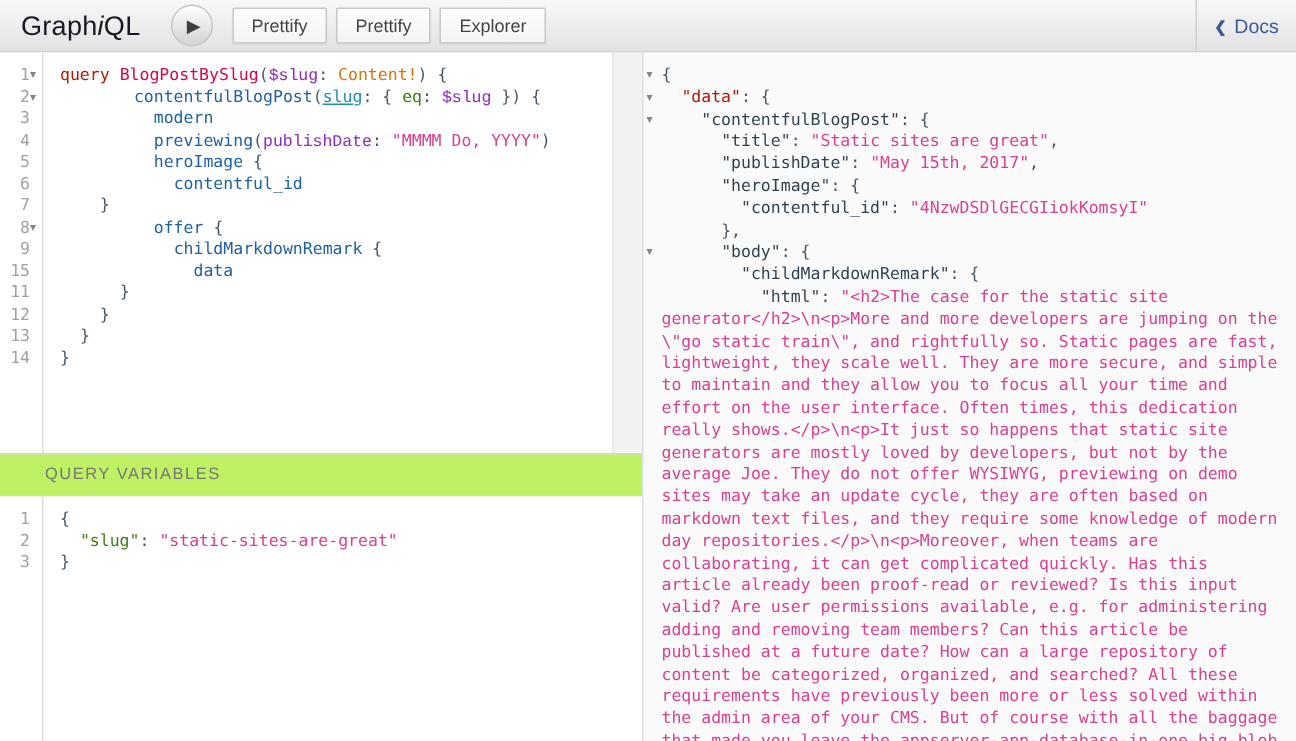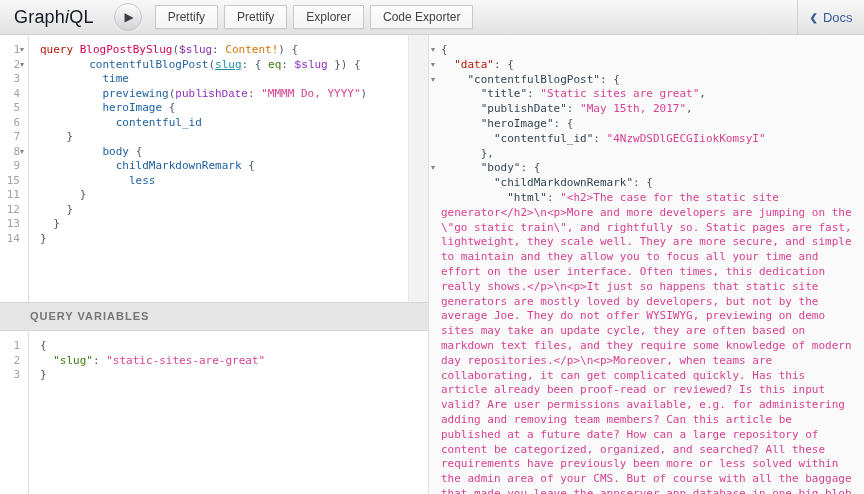--- a/index.html
+++ b/index.html
@@ -69,22 +69,22 @@
     position:absolute; left:20px; top:0; width:9px;
     color:#848484; font-size:8px; line-height:14.5px; cursor:pointer;
     font-family:"DejaVu Sans", sans-serif;
   }
   .scroll-strip {
     position:absolute; left:408px; top:35px; width:20px; height:267px;
     background:#f2f2f2; border-left:1px solid #e7e7e7;
   }
   .vars-title {
     position:absolute; left:0; top:302px; width:428px; height:29px;
-    background:#e5e5e5; border-top:1px solid #d6d6d6; border-bottom:1px solid #d6d6d6;
-    color:#767676; font-size:11px; font-weight:bold; letter-spacing:1px;
+    background:#bef264; border-top:1px solid #d6d6d6; border-bottom:1px solid #d6d6d6;
+    color:#767676; font-size:11px; font-weight:normal; letter-spacing:1px;
     line-height:27px; padding-left:30px; text-transform:uppercase; cursor:pointer;
   }
 
   
   .response {
     position:absolute; left:428px; top:35px; width:436px; height:459px;
     background:#fafafa; border-left:1px solid #e0e0e0;
     overflow:hidden; padding:8px 4px 0 0;
   }
   .resp-line {
@@ -115,40 +115,39 @@
 
   <div class="topbar">
     <div class="logo"><span>Graph</span><span class="it">i</span><span>QL</span></div>
     <div class="exec-btn">
       <span class="tri">▶</span>
     </div>
     <div class="tb-buttons">
       <button class="tb-btn">Prettify</button>
       <button class="tb-btn">Prettify</button>
       <button class="tb-btn">Explorer</button>
-      <button class="tb-btn">Code Exporter</button>
     </div>
     <div class="docs-area">
       <span class="docs-chevron">❮</span>
       <span class="docs-label">Docs</span>
     </div>
   </div>
 
   <div class="query-editor mono" id="query-lines">
     <div class="gutter-border"></div>
   <div class="code-line"><span class="ln">1</span><span class="fold">▾</span><span class="c-kw">query</span><span class="c-pln"> </span><span class="c-def">BlogPostBySlug</span><span class="c-pun">(</span><span class="c-attr">$slug</span><span class="c-pun">:</span><span class="c-pln"> </span><span class="c-bin">Content!</span><span class="c-pun">) {</span></div>
       <div class="code-line"><span class="ln">2</span><span class="fold">▾</span><span class="c-pln">  </span><span class="c-prop">contentfulBlogPost</span><span class="c-pun">(</span><span class="c-qual">slug</span><span class="c-pun">:</span><span class="c-pln"> </span><span class="c-pun">{</span><span class="c-pln"> </span><span class="c-grn">eq</span><span class="c-pun">:</span><span class="c-pln"> </span><span class="c-attr">$slug</span><span class="c-pln"> </span><span class="c-pun">}) {</span></div>
-      <div class="code-line"><span class="ln">3</span><span class="c-pln">    </span><span class="c-prop">time</span></div>
+      <div class="code-line"><span class="ln">3</span><span class="c-pln">    </span><span class="c-prop">modern</span></div>
       <div class="code-line"><span class="ln">4</span><span class="c-pln">    </span><span class="c-prop">previewing</span><span class="c-pun">(</span><span class="c-attr">publishDate</span><span class="c-pun">:</span><span class="c-pln"> </span><span class="c-str">"MMMM Do, YYYY"</span><span class="c-pun">)</span></div>
       <div class="code-line"><span class="ln">5</span><span class="c-pln">    </span><span class="c-prop">heroImage</span><span class="c-pln"> </span><span class="c-pun">{</span></div>
       <div class="code-line"><span class="ln">6</span><span class="c-pln">      </span><span class="c-prop">contentful_id</span></div>
       <div class="code-line"><span class="ln">7</span><span class="c-pln">    </span><span class="c-pun">}</span></div>
-      <div class="code-line"><span class="ln">8</span><span class="fold">▾</span><span class="c-pln">    </span><span class="c-prop">body</span><span class="c-pln"> </span><span class="c-pun">{</span></div>
+      <div class="code-line"><span class="ln">8</span><span class="fold">▾</span><span class="c-pln">    </span><span class="c-prop">offer</span><span class="c-pln"> </span><span class="c-pun">{</span></div>
       <div class="code-line"><span class="ln">9</span><span class="c-pln">      </span><span class="c-prop">childMarkdownRemark</span><span class="c-pln"> </span><span class="c-pun">{</span></div>
-      <div class="code-line"><span class="ln">15</span><span class="c-pln">        </span><span class="c-prop">less</span></div>
+      <div class="code-line"><span class="ln">15</span><span class="c-pln">        </span><span class="c-prop">data</span></div>
       <div class="code-line"><span class="ln">11</span><span class="c-pln">      </span><span class="c-pun">}</span></div>
       <div class="code-line"><span class="ln">12</span><span class="c-pln">    </span><span class="c-pun">}</span></div>
       <div class="code-line"><span class="ln">13</span><span class="c-pln">  </span><span class="c-pun">}</span></div>
       <div class="code-line"><span class="ln">14</span><span class="c-pun">}</span></div>
     </div>
   <div class="scroll-strip"></div>
 
   <div class="vars-title">QUERY VARIABLES</div>
   <div class="vars-editor mono" id="variables-lines">
     <div class="gutter-border"></div>

